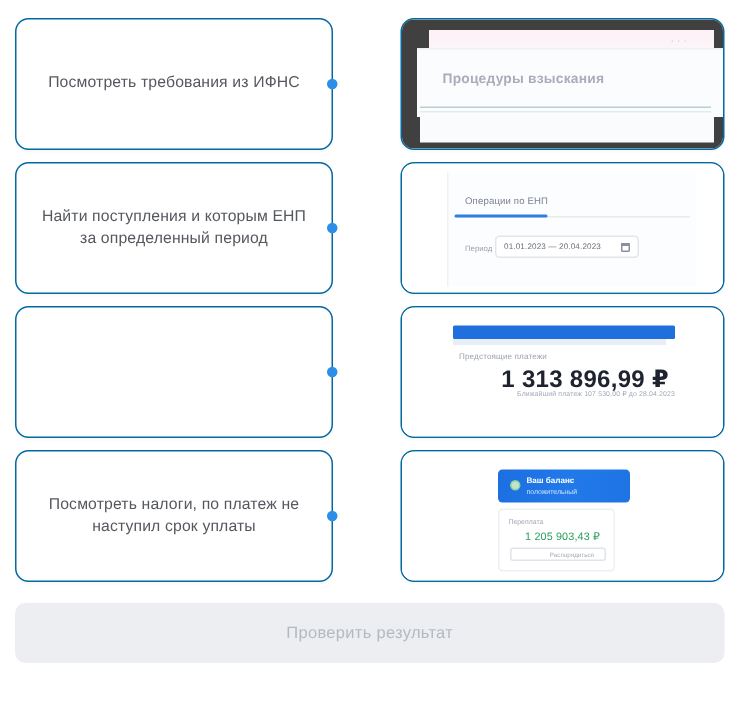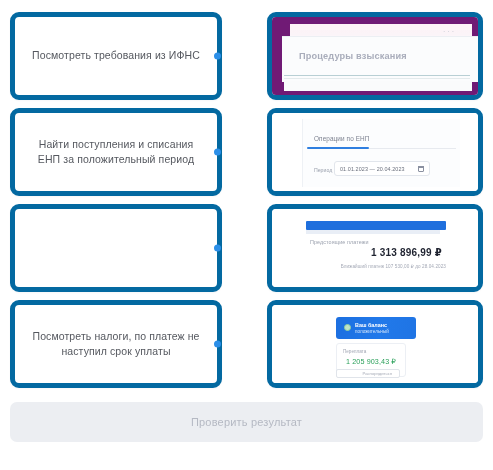--- a/index.html
+++ b/index.html
@@ -26,21 +26,21 @@
   .row {
     display: flex;
     align-items: stretch;
     height: 88px;
     position: relative;
   }
 
   .card {
     position: relative;
     background: #ffffff;
-    border: 5px solid #0369a1;
+    border: 1px solid #0369a1;
     border-radius: 9px;
     box-shadow: 0 1px 2px rgba(25,30,60,0.035);
   }
 
   .card.left {
     width: 212px;
     display: flex;
     align-items: center;
     justify-content: center;
     padding: 6px 16px;
@@ -78,21 +78,21 @@
 
   .thumb {
     width: 100%;
     height: 100%;
     position: relative;
     overflow: hidden;
     filter: blur(.18px);
   }
 
   
-  .t1 { background: #701a75; }
+  .t1 { background: #404040; }
   .t1 .band {
     position: absolute; left: 18px; right: 6px; top: 7px; height: 18px;
     background: linear-gradient(180deg,#fdf2f6 0%, #fbf4f8 60%, #ffffff 100%);
   }
   .t1 .sheet {
     position: absolute; left: 10px; right: 0; top: 19px; height: 46px;
     background: #fbfcfd;
     border-top: 1px solid #eceff3;
   }
   .t1 .title {
@@ -166,21 +166,21 @@
   .t3 .bar-sh {
     position: absolute; left: 34px; right: 38px; top: 21px; height: 4px;
     background: #e9eef6;
   }
   .t3 .lbl {
     position: absolute; left: 38px; top: 30px;
     font-size: 5.4px; color: #9ba1ae; letter-spacing: .1px;
   }
   .t3 .amount {
     position: absolute; right: 36px; top: 38px;
-    font-size: 10px; font-weight: 700; color: #1f2330; letter-spacing: .2px;
+    font-size: 16px; font-weight: 700; color: #1f2330; letter-spacing: .2px;
   }
   .t3 .note {
     position: absolute; right: 32px; top: 55px;
     font-size: 4.6px; color: #a3a8b5; letter-spacing: .1px;
   }
 
   
   .t4 { background: #ffffff; }
   .t4 .head {
     position: absolute; left: 64px; right: 62px; top: 12px; height: 22px;
@@ -259,21 +259,21 @@
           <div class="title">Процедуры взыскания</div>
           <div class="rule"></div>
           <div class="rule2"></div>
           <div class="footer"></div>
         </div>
       </div>
     </div>
 
     <div class="row">
       <div class="card left">
-        <div class="card-text">Найти поступления и списания ЕНП за положительный период</div>
+        <div class="card-text">Найти поступления и которым ЕНП за определенный период</div>
         <span class="dot right-dot"></span>
       </div>
       <div class="gap"></div>
       <div class="card right">
         <span class="dot left-dot"></span>
         <div class="thumb t2">
           <div class="panel"></div>
           <div class="tab">Операции по ЕНП</div>
           <div class="tabline-bg"></div>
           <div class="tabline"></div>

